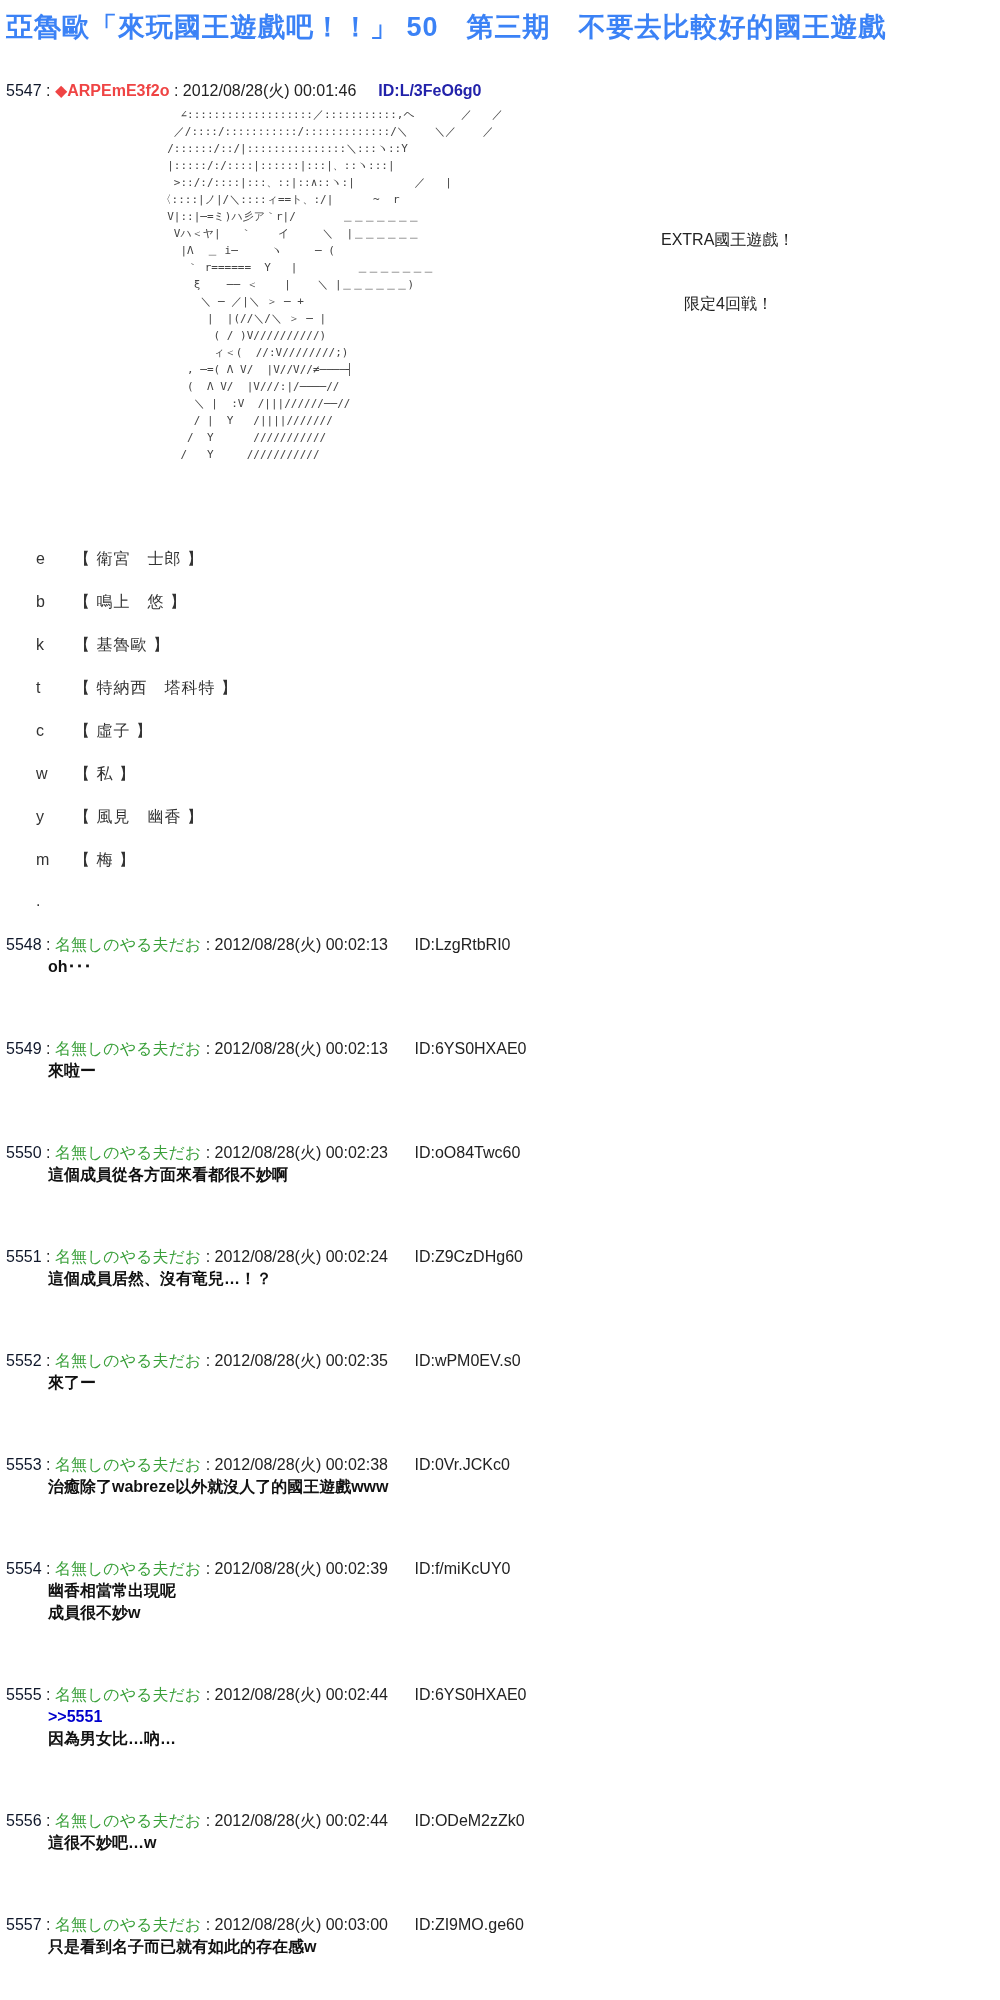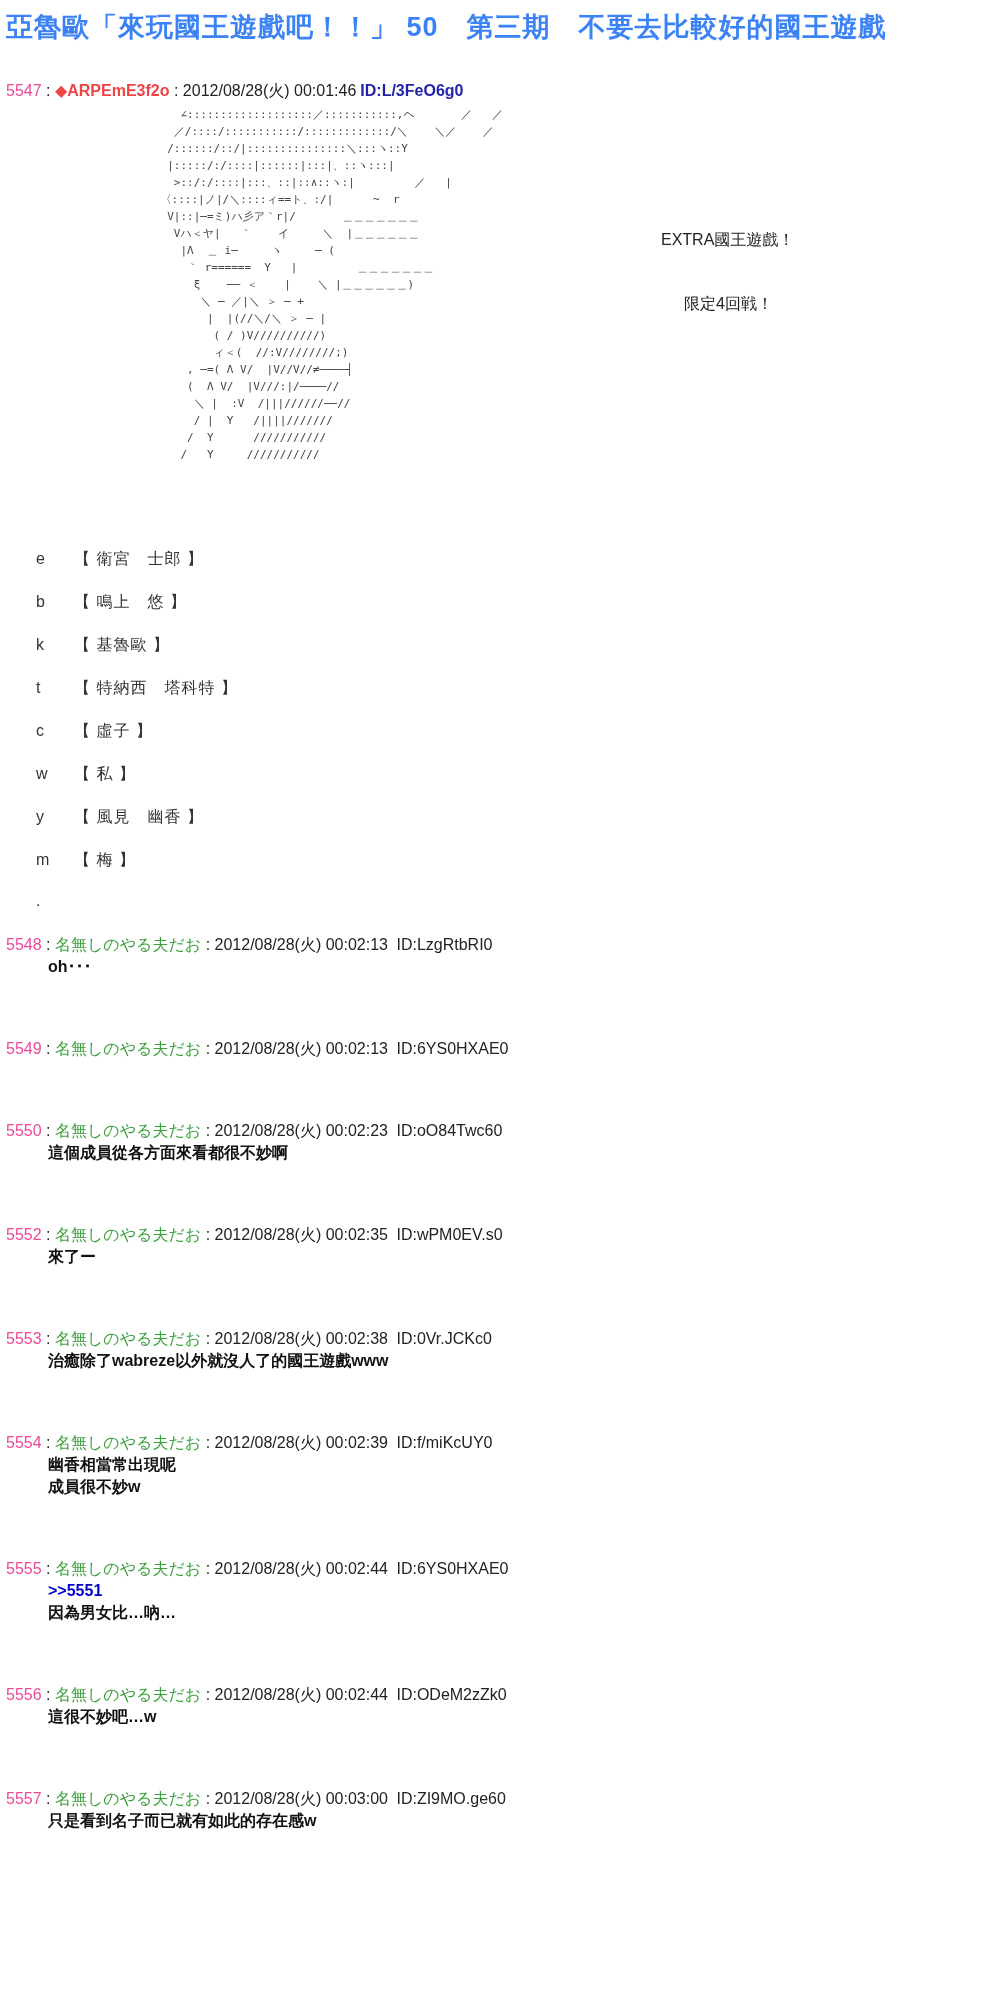--- a/index.html
+++ b/index.html
@@ -8,25 +8,25 @@
     background:#ffffff;color:#222;
     font-family:"Liberation Sans","DejaVu Sans",sans-serif;
   }
   .page{padding:6px 8px 0 6px;}
   .thread-title{
     font-size:27px;font-weight:bold;color:#3b82f6;
     letter-spacing:1px;line-height:34px;margin:4px 0 0 0;
   }
   .post{margin:0;}
   .post-header{font-size:16px;line-height:22px;color:#222;white-space:nowrap;}
-  .pnum{color:#ec4899;}
+  .pnum{color:#0f172a;}
   .pname{color:#3aa03a;}
   .pname.trip{font-weight:bold;color:#ef4444;}
   .pdate{color:#222;}
-  .pid{color:#222;margin-left:4px;}
+  .pid{color:#222;margin-left:22px;}
   .pid.op{color:#2222aa;font-weight:bold;}
   .post-body{margin-left:42px;font-weight:bold;color:#111;font-size:16px;line-height:22px;}
   .anchor{color:#0000cc;font-weight:bold;cursor:pointer;text-decoration:none;display:block;}
   
   .op{margin-top:36px;}
   .aa-wrap{position:relative;height:378px;margin-top:4px;}
   .aa{
     font-family:"DejaVu Sans Mono","Liberation Mono",monospace;
     font-size:11px;line-height:17px;color:#444;
     margin:0 0 0 95px;white-space:pre;font-weight:normal;
@@ -106,31 +106,43 @@
     </div>
     <div class="post-body">
 
     <div>oh･･･</div>
         </div>
   </div>
 
   <div class="post reply">
     <div class="post-header"><span class="pnum">5549</span><span> : </span><span class="pname">名無しのやる夫だお</span><span> : </span><span class="pdate">2012/08/28(火) 00:02:13</span><span class="pid"> ID:6YS0HXAE0</span>
     </div>
+    <div class="post-body">
+
+    <div>來啦ー</div>
+        </div>
   </div>
 
   <div class="post reply">
     <div class="post-header"><span class="pnum">5550</span><span> : </span><span class="pname">名無しのやる夫だお</span><span> : </span><span class="pdate">2012/08/28(火) 00:02:23</span><span class="pid"> ID:oO84Twc60</span>
     </div>
     <div class="post-body">
 
     <div>這個成員從各方面來看都很不妙啊</div>
         </div>
   </div>
 
+  <div class="post reply">
+    <div class="post-header"><span class="pnum">5551</span><span> : </span><span class="pname">名無しのやる夫だお</span><span> : </span><span class="pdate">2012/08/28(火) 00:02:24</span><span class="pid"> ID:Z9CzDHg60</span>
+    </div>
+    <div class="post-body">
+
+    <div>這個成員居然、沒有竜兒…！？</div>
+        </div>
+  </div>
 
   <div class="post reply">
     <div class="post-header"><span class="pnum">5552</span><span> : </span><span class="pname">名無しのやる夫だお</span><span> : </span><span class="pdate">2012/08/28(火) 00:02:35</span><span class="pid"> ID:wPM0EV.s0</span>
     </div>
     <div class="post-body">
 
     <div>來了ー</div>
         </div>
   </div>
 

